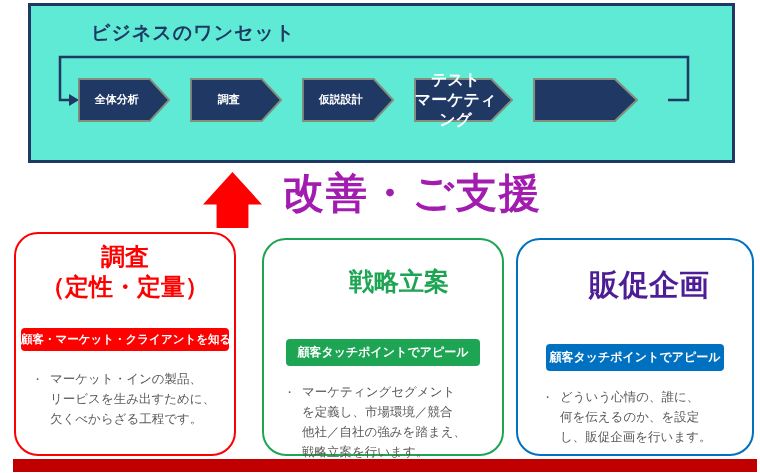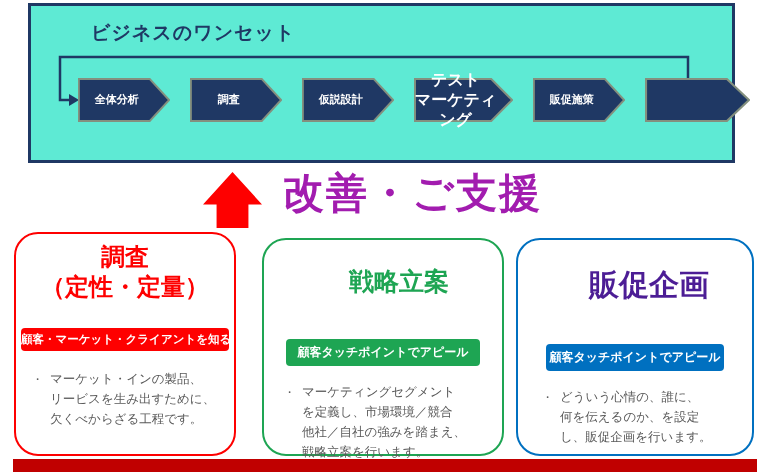--- a/index.html
+++ b/index.html
@@ -84,26 +84,20 @@
         </svg>
       <span class="lbl">仮説設計</span>
     </div>
     <div class="chev w4">
       <svg class="shape" viewBox="0 0 100 44" preserveAspectRatio="none">
         <polygon points="1,1 78,1 99,22 78,43 1,43" fill="#1f3864" stroke="#84907e" stroke-width="2"></polygon>
         </svg>
       <span class="lbl" style="font-size:16px">テスト
 マーケティング</span>
     </div>
-    <div class="chev w5">
-      <svg class="shape" viewBox="0 0 100 44" preserveAspectRatio="none">
-        <polygon points="1,1 78,1 99,22 78,43 1,43" fill="#1f3864" stroke="#84907e" stroke-width="2"></polygon>
-        </svg>
-      <span class="lbl">販促施策</span>
-    </div>
     <div class="chev w6">
       <svg class="shape" viewBox="0 0 100 44" preserveAspectRatio="none">
         <polygon points="1,1 78,1 99,22 78,43 1,43" fill="#1f3864" stroke="#84907e" stroke-width="2"></polygon>
         </svg>
     </div>
   </div>
 
   <div class="up-arrow"></div>
   <div class="improve-label">改善・ご支援</div>
 

